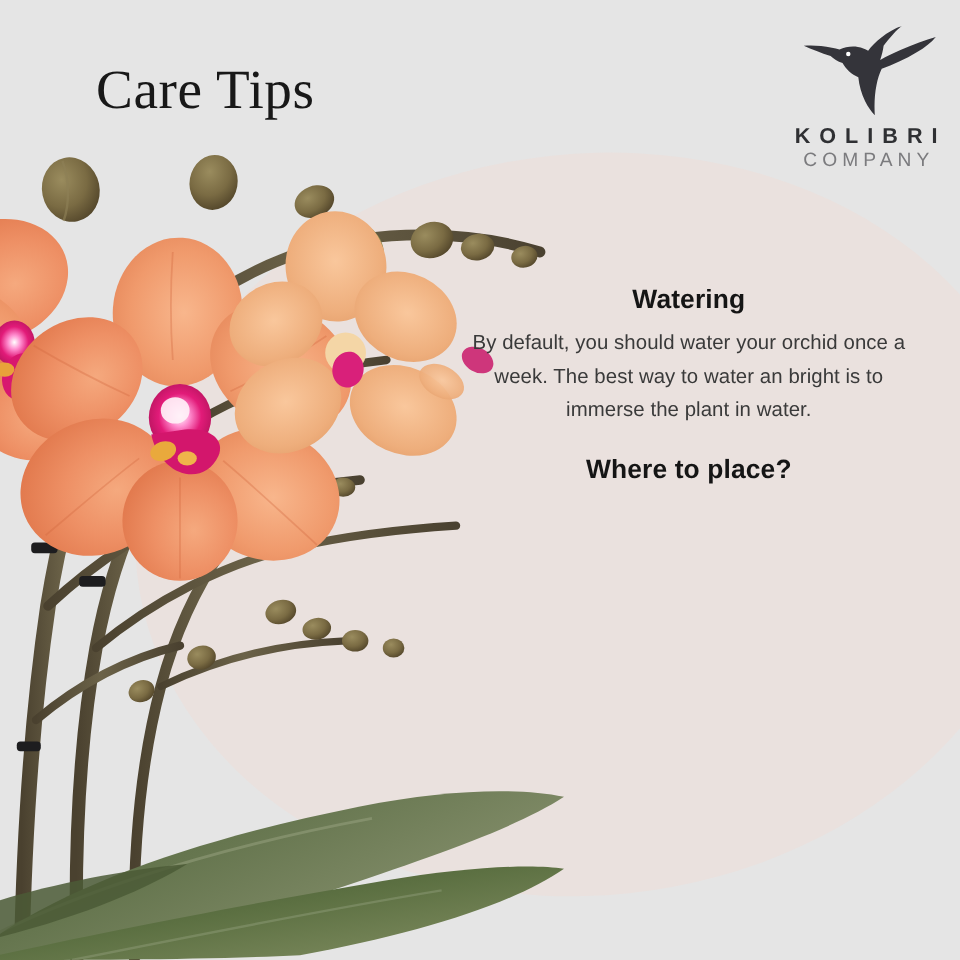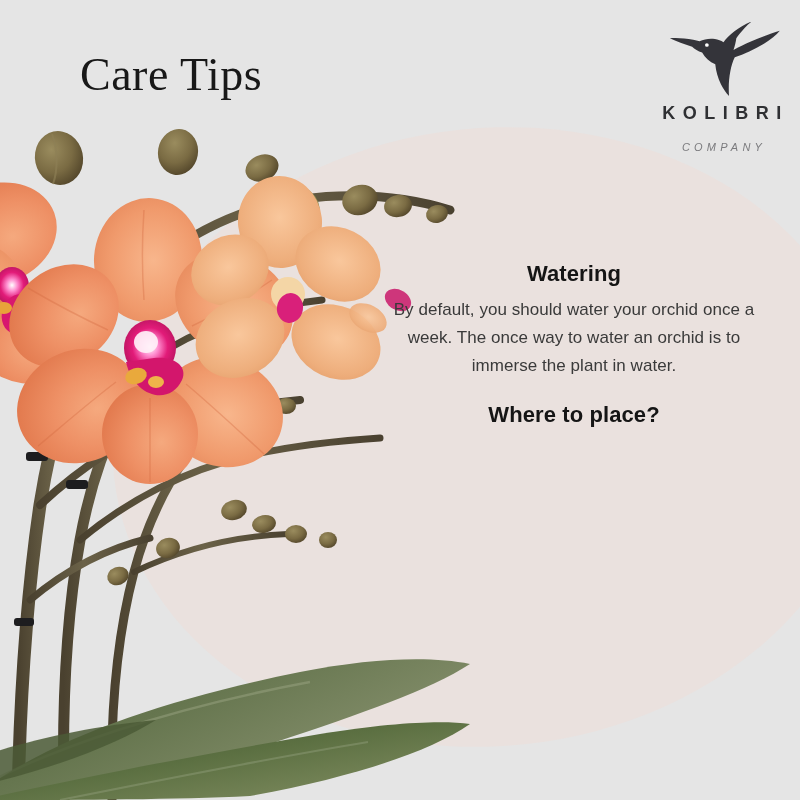--- a/index.html
+++ b/index.html
@@ -55,43 +55,42 @@
   .logo-word {
     font-size: 18px;
     font-weight: 700;
     letter-spacing: 7.5px;
     color: #2f3033;
     margin-top: 4px;
     padding-left: 7px;
     line-height: 1.1;
   }
   .logo-sub {
-    font-size: 11px;
+    font-size: 16px;
     font-weight: 400;
     letter-spacing: 4.2px;
     color: #7b7b7e;
-    margin-top: 17px;
+    margin-top: 1px;
     padding-left: 4px;
     line-height: 1.1;
-    font-style: italic;
   }
 
   
   .photo { position: absolute; left: 0; top: 0; width: 470px; height: 800px; }
   .photo svg { display: block; }
 
   
   .content {
     position: absolute;
     left: 390px;
     top: 236px;
     width: 368px;
     text-align: center;
   }
-  .section { margin-bottom: 0; margin-top: 24px; }
+  .section { margin-bottom: 0; }
   .section + .section { margin-top: 21px; }
   .section-heading {
     font-size: 22px;
     font-weight: 700;
     color: #151515;
     line-height: 1.3;
     margin-bottom: 7px;
     letter-spacing: 0.1px;
   }
   .section-body {
@@ -294,21 +293,21 @@
       <circle cx="44.5" cy="23.6" r="1.9" fill="#ffffff"></circle>
     </svg>
     <div class="logo-word">KOLIBRI</div>
     <div class="logo-sub">COMPANY</div>
   </div>
 
   <div class="content">
 
     <div class="section">
       <div class="section-heading">Watering</div>
-      <div class="section-body">By default, you should water your orchid once a week. The once way to water an orchid is to immerse the plant in water.</div>
+      <div class="section-body">By default, you should water your orchid once a week. The best way to water an bright is to immerse the plant in water.</div>
     </div>
 
     <div class="section">
       <div class="section-heading">Where to place?</div>
     </div>
 
   </div>
 
 </div>
 

